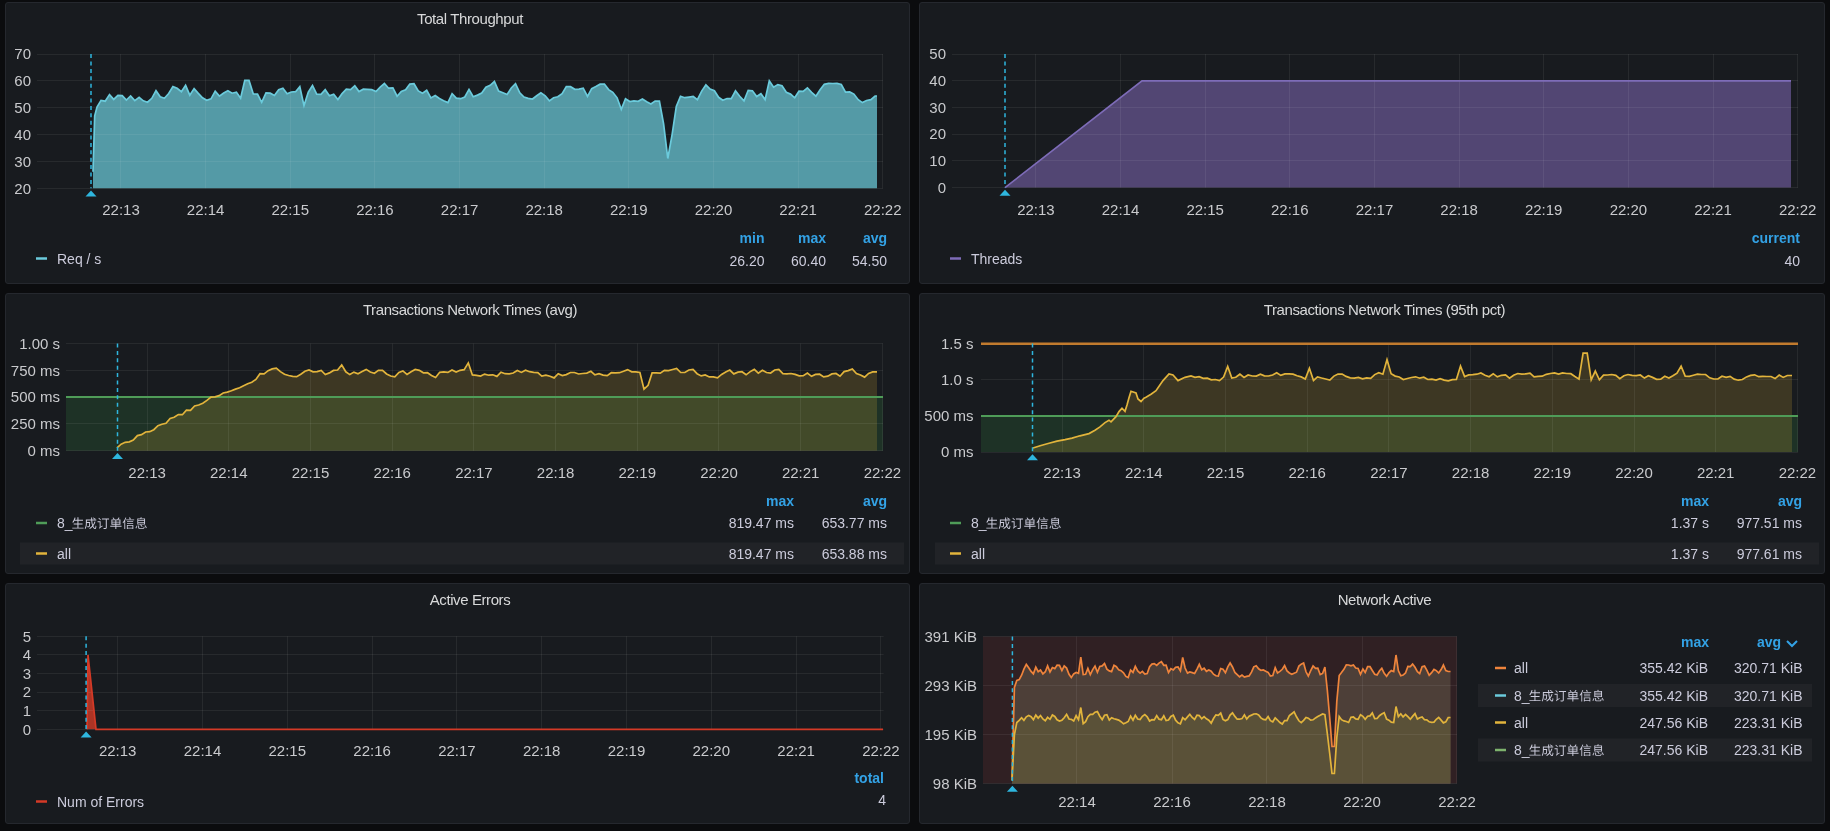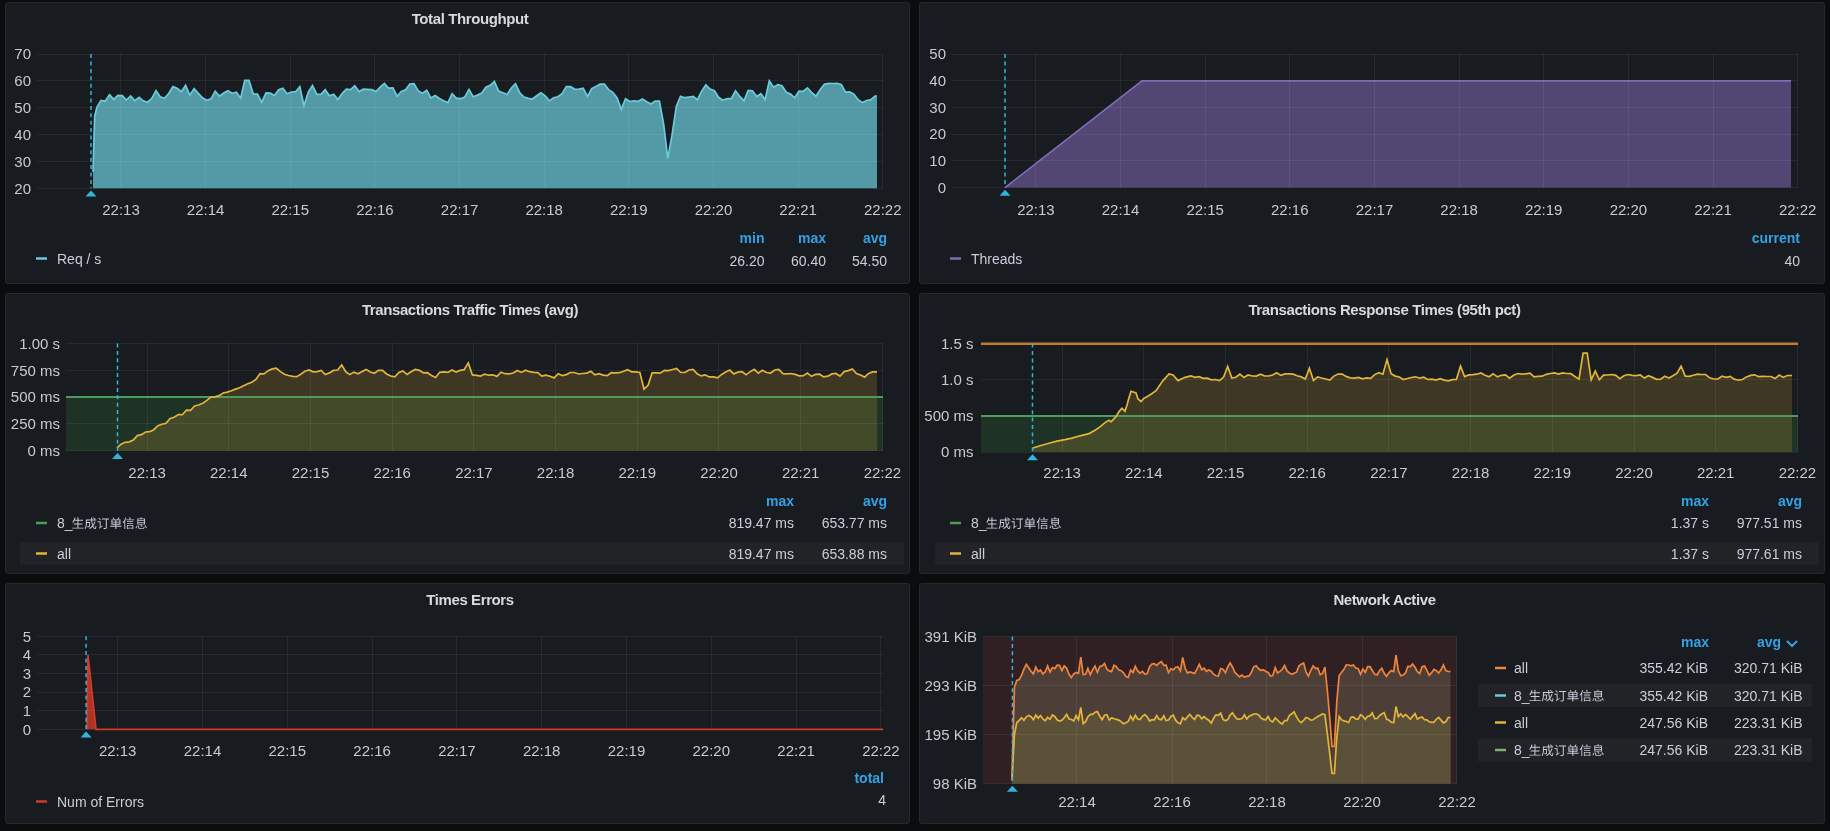--- a/index.html
+++ b/index.html
@@ -1,17 +1,17 @@
 <!DOCTYPE html>
 <html><head><meta charset="utf-8"><style>
 html,body{margin:0;padding:0;background:#0b0c0e;width:1830px;height:831px;overflow:hidden;}
 body{font-family:"Liberation Sans",sans-serif;}
 .panel{position:absolute;background:#181b1f;border:1px solid #25282e;border-radius:3px;box-sizing:border-box;}
 .title{position:absolute;top:0;left:9px;right:20px;height:34px;line-height:31px;text-align:center;
-color:#d8d9da;font-size:15px;font-weight:bold;letter-spacing:-0.4px;margin-left:36px;}
+color:#d8d9da;font-size:15px;font-weight:normal;letter-spacing:-0.4px;margin-left:36px;}
 .panel svg{position:absolute;top:0;left:0;}
 </style></head><body>
 <svg width="0" height="0" style="position:absolute">
     <defs>
       <g id="cjk">
         <g transform="translate(0,0)">
           <path d="M239 824C201 681 136 542 54 453C73 443 106 421 121 408C159 453 194 510 226 573H463V352H165V280H463V25H55V-48H949V25H541V280H865V352H541V573H901V646H541V840H463V646H259C281 697 300 752 315 807Z"></path>
         </g>
         <g transform="translate(1000,0)">
           <path d="M544 839C544 782 546 725 549 670H128V389C128 259 119 86 36 -37C54 -46 86 -72 99 -87C191 45 206 247 206 388V395H389C385 223 380 159 367 144C359 135 350 133 335 133C318 133 275 133 229 138C241 119 249 89 250 68C299 65 345 65 371 67C398 70 415 77 431 96C452 123 457 208 462 433C462 443 463 465 463 465H206V597H554C566 435 590 287 628 172C562 96 485 34 396 -13C412 -28 439 -59 451 -75C528 -29 597 26 658 92C704 -11 764 -73 841 -73C918 -73 946 -23 959 148C939 155 911 172 894 189C888 56 876 4 847 4C796 4 751 61 714 159C788 255 847 369 890 500L815 519C783 418 740 327 686 247C660 344 641 463 630 597H951V670H626C623 725 622 781 622 839ZM671 790C735 757 812 706 850 670L897 722C858 756 779 805 716 836Z"></path>
@@ -186,21 +186,21 @@
       <text x="51" y="234" fill="#ccccdc" text-anchor="start" font-size="14">8_</text>
       <use href="#cjk" transform="translate(65.6,234) scale(0.01265,-0.01265)" fill="#ccccdc"></use>
       <text x="788" y="234" fill="#ccccdc" text-anchor="end" font-size="14">819.47 ms</text>
       <text x="881" y="234" fill="#ccccdc" text-anchor="end" font-size="14">653.77 ms</text>
       <rect x="14" y="248.5" width="884" height="22" fill="rgba(255,255,255,0.04)"></rect>
       <line x1="30" y1="259.5" x2="41" y2="259.5" stroke="#e2b43c" stroke-width="2.5"></line>
       <text x="51" y="264.5" fill="#ccccdc" text-anchor="start" font-size="14">all</text>
       <text x="788" y="264.5" fill="#ccccdc" text-anchor="end" font-size="14">819.47 ms</text>
       <text x="881" y="264.5" fill="#ccccdc" text-anchor="end" font-size="14">653.88 ms</text>
     </svg>
-<div class="title">Transactions Traffic Times (avg)</div>
+<div class="title">Transactions Network Times (avg)</div>
 </div>
 <div class="panel" style="left:919px;top:293px;width:906px;height:281px;">
 <svg width="906" height="281" font-family="Liberation Sans, sans-serif">
       <rect x="61" y="121.9" width="817" height="36.1" fill="rgba(65,177,75,0.16)"></rect>
       <polygon points="113,154 121,151.5 129,149.3 137,147.2 145,145.7 152,144.1 160,141.8 169,139.6 175,136.3 180,132.9 185,128.6 189,126.2 191,127.8 196,122.7 199,117.6 202,114.2 205,117.3 207,110.9 209,103.7 211,97.3 216,98.9 218,104.9 221,107.5 224,104.1 226,103.3 231,100.2 236,96.7 243,86.6 249,80 253,80.9 258,86.6 265,83.3 271,82 275,83.3 279.1,82.7 283.2,84.3 287.3,84.1 291.3,85.9 295.4,85.5 299.5,86.6 303.6,83.1 307.7,72.4 311.8,84.1 315.8,83.3 319.9,80.2 324,83.5 328.1,81 332.2,82 336.3,82.1 340.4,80.2 344.4,81.8 348.5,82 352.6,81 356.7,78.8 360.8,81.4 364.9,79.9 369,79.8 373,80.2 377.1,81.8 381.2,82.9 385.3,85.1 389.4,74.2 393.5,86.5 397.5,82.9 401.6,84 405.7,85 409.8,86 413.9,82.1 418,80 422.1,80.1 426.1,82.4 430.2,83.8 434.3,84.2 438.4,83.4 442.5,84.8 446.6,83.8 450.7,84.4 454.7,80.6 458.8,78.7 462.9,80.2 467,65.6 471.1,79.7 475.2,82.1 479.2,83 483.3,85.5 487.4,84.5 491.5,83.5 495.6,82.8 499.7,84.2 503.8,83.2 507.8,85.5 511.9,85.2 516,86.1 520.1,84.7 524.2,86.1 528.3,86.9 532.4,85.7 536.4,85.5 540.5,72.1 544.6,82.6 548.7,80.9 552.8,80.7 556.9,80.2 560.9,79 565,81.2 569.1,82.7 573.2,79.7 577.3,82.9 581.4,81.3 585.5,80.9 589.5,84.2 593.6,81.2 597.7,79.5 601.8,80.1 605.9,79.8 610,79.2 614.1,82.8 618.1,82.3 622.2,82.2 626.3,80.3 630.4,79.5 634.5,78.9 638.6,80.1 642.6,78.9 646.7,79.5 650.8,79.7 654.9,82.5 659,85.1 663.1,59.1 667.2,59.1 671.2,85.8 675.3,77.1 679.4,85.8 683.5,81.2 687.6,81 691.7,80.5 695.8,81.4 699.8,84.7 703.9,81.7 708,80.5 712.1,81.3 716.2,81.6 720.3,81 724.4,84.1 728.4,81.8 732.5,83.4 736.6,85.3 740.7,85.1 744.8,82.3 748.9,84 752.9,81.7 757,79.2 761.1,72.1 765.2,82.1 769.3,82.3 773.4,81.2 777.5,80.1 781.5,80.5 785.6,80.5 789.7,83.8 793.8,85 797.9,85 802,82.2 806.1,83.3 810.1,82.4 814.2,85.1 818.3,86.2 822.4,85.5 826.5,82.9 830.6,81.4 834.6,80.8 838.7,82.7 842.8,82.3 846.9,82.5 851,82.5 855.1,84.6 859.2,81.1 863.2,83.4 867.3,81.5 871.4,81.5 872,81.5 872,158 113,158" fill="rgba(234,184,57,0.18)"></polygon>
       <g stroke="rgba(255,255,255,0.065)" stroke-width="1">
         <line x1="61" y1="158.5" x2="878" y2="158.5"></line>
         <line x1="61" y1="121.5" x2="878" y2="121.5"></line>
         <line x1="61" y1="85.5" x2="878" y2="85.5"></line>
         <line x1="61" y1="49.5" x2="878" y2="49.5"></line>
@@ -244,21 +244,21 @@
       <text x="51" y="234" fill="#ccccdc" text-anchor="start" font-size="14">8_</text>
       <use href="#cjk" transform="translate(65.6,234) scale(0.01265,-0.01265)" fill="#ccccdc"></use>
       <text x="789" y="234" fill="#ccccdc" text-anchor="end" font-size="14">1.37 s</text>
       <text x="882" y="234" fill="#ccccdc" text-anchor="end" font-size="14">977.51 ms</text>
       <rect x="15" y="248.5" width="884" height="22" fill="rgba(255,255,255,0.04)"></rect>
       <line x1="30" y1="259.5" x2="41" y2="259.5" stroke="#e2b43c" stroke-width="2.5"></line>
       <text x="51" y="264.5" fill="#ccccdc" text-anchor="start" font-size="14">all</text>
       <text x="789" y="264.5" fill="#ccccdc" text-anchor="end" font-size="14">1.37 s</text>
       <text x="882" y="264.5" fill="#ccccdc" text-anchor="end" font-size="14">977.61 ms</text>
     </svg>
-<div class="title">Transactions Response Times (95th pct)</div>
+<div class="title">Transactions Network Times (95th pct)</div>
 </div>
 <div class="panel" style="left:5px;top:583px;width:905px;height:241px;">
 <svg width="905" height="241" font-family="Liberation Sans, sans-serif">
       <polygon points="81,145.3 82,70.9 90,145.3" fill="#ac3425"></polygon>
       <g stroke="rgba(255,255,255,0.065)" stroke-width="1">
         <line x1="31" y1="52.5" x2="877.6" y2="52.5"></line>
         <line x1="31" y1="70.5" x2="877.6" y2="70.5"></line>
         <line x1="31" y1="89.5" x2="877.6" y2="89.5"></line>
         <line x1="31" y1="108.5" x2="877.6" y2="108.5"></line>
         <line x1="31" y1="126.5" x2="877.6" y2="126.5"></line>
@@ -295,21 +295,21 @@
         <text x="620.5" y="172.3">22:19</text>
         <text x="705.3" y="172.3">22:20</text>
         <text x="790.1" y="172.3">22:21</text>
         <text x="874.9" y="172.3">22:22</text>
       </g>
       <text x="878" y="199" fill="#33a2e5" text-anchor="end" font-size="14" font-weight="bold">total</text>
       <line x1="30" y1="217.5" x2="41" y2="217.5" stroke="#d43a27" stroke-width="2.5"></line>
       <text x="51" y="222.5" fill="#ccccdc" text-anchor="start" font-size="14">Num of Errors</text>
       <text x="880" y="221" fill="#ccccdc" text-anchor="end" font-size="14">4</text>
     </svg>
-<div class="title">Times Errors</div>
+<div class="title">Active Errors</div>
 </div>
 <div class="panel" style="left:919px;top:583px;width:906px;height:241px;">
 <svg width="906" height="241" font-family="Liberation Sans, sans-serif">
       <rect x="63" y="52.5" width="474" height="147" fill="rgba(226,77,66,0.12)"></rect>
       <polygon points="92,193.5 94.4,103.5 96.8,96.5 99.2,95.6 101.6,91.2 103.9,85.1 106.3,80.4 108.7,83.8 111.1,87.4 113.4,89.9 115.8,83.1 118.2,87.7 120.5,86 122.9,89.9 125.3,87.7 127.6,81.9 130,88 132.4,83.5 134.8,84.6 137.1,81.1 139.5,81.3 141.9,86.6 144.2,81.9 146.6,84.1 149,90.3 151.3,93.6 153.7,89.9 156.1,88.5 158.5,89.4 160.8,73 163.2,90.5 165.6,90.3 167.9,84.4 170.3,90.7 172.7,85.6 175,82.1 177.4,88.2 179.8,82.4 182.2,81.9 184.5,79.5 186.9,85.1 189.3,86.9 191.6,87.6 194,81.3 196.4,82.7 198.7,85.9 201.1,86.7 203.5,88.8 205.9,92.4 208.2,93.6 210.6,86.1 213,88.4 215.3,82.4 217.7,87 220.1,89.1 222.4,87.4 224.8,90.1 227.2,89.5 229.6,82.7 231.9,80.1 234.3,79.6 236.7,81.4 239,79.1 241.4,77.7 243.8,81.3 246.1,81.2 248.5,88.6 250.9,84.7 253.3,85.9 255.6,83.2 258,83 260.4,86.9 262.7,73.5 265.1,84 267.5,89.1 269.8,87.9 272.2,88.6 274.6,89.5 277,85.1 279.3,80.3 281.7,85.8 284.1,84.2 286.4,87.3 288.8,86 291.2,87.2 293.5,90.2 295.9,91.8 298.3,92.1 300.7,84.6 303,85.3 305.4,88.7 307.8,82.9 310.1,79 312.5,83 314.9,88.5 317.2,90.6 319.6,92.8 322,91.1 324.4,93.1 326.7,92.4 329.1,91.9 331.5,88.2 333.8,82.8 336.2,81.7 338.6,84.8 340.9,86.3 343.3,85.9 345.7,87.3 348.1,88.4 350.4,92 352.8,91.5 355.2,83.6 357.5,88.9 359.9,87.4 362.3,85.3 364.6,81.6 367,86.9 369.4,89 371.8,90.3 374.1,89.2 376.5,88.2 378.9,82.1 381.2,80.2 383.6,79 386,87.8 388.3,92 390.7,86.7 393.1,82 395.5,84.3 397.8,84.2 400.2,90.6 402.6,89.5 404.9,83 407.3,106 409.7,133.5 412,162.5 414.4,162.5 416.8,117.5 419.2,91.6 421.5,88.6 423.9,85.3 426.3,80.8 428.6,81 431,81.9 433.4,81 435.7,84 438.1,84.4 440.5,90.3 442.9,85 445.2,88.5 447.6,82.6 450,82.7 452.3,86.5 454.7,90.3 457.1,90.9 459.4,87 461.8,84.3 464.2,89.4 466.6,92.4 468.9,88.9 471.3,86.6 473.7,87.5 476,71 478.4,86.8 480.8,91.8 483.1,91.1 485.5,89 487.9,82.4 490.3,82.6 492.6,80.1 495,83.3 497.4,87.6 499.7,89.6 502.1,82.7 504.5,82.1 506.8,86.2 509.2,91.3 511.6,88.7 514,85.4 516.3,86.6 518.7,89 521.1,85.6 523.4,81.1 525.8,86.6 528.2,87.5 530.5,87.5 530.5,199.5 92,199.5" fill="#4d3f38"></polygon>
       <polygon points="92,196.5 94.4,150.5 96.8,138.5 99.2,136.4 101.6,133.7 103.9,136.3 106.3,132.8 108.7,131.5 111.1,132.7 113.4,135.7 115.8,131.1 118.2,134.1 120.5,131.5 122.9,134.9 125.3,136.7 127.6,133.3 130,135.3 132.4,131 134.8,132.5 137.1,135.8 139.5,137.1 141.9,136.2 144.2,133.8 146.6,130.3 149,135 151.3,135.3 153.7,137 156.1,131.7 158.5,135.7 160.8,123.5 163.2,139.7 165.6,137.7 167.9,132.7 170.3,130.3 172.7,130.3 175,128.2 177.4,127.6 179.8,132.2 182.2,135.6 184.5,131.3 186.9,130.7 189.3,136.1 191.6,133.7 194,134.8 196.4,135.4 198.7,136.1 201.1,137.7 203.5,139.8 205.9,138.7 208.2,137.5 210.6,132.1 213,136.1 215.3,131.3 217.7,135 220.1,135.6 222.4,132.3 224.8,130.5 227.2,132.8 229.6,137 231.9,135.7 234.3,135.9 236.7,131.6 239,135.2 241.4,135.7 243.8,131.7 246.1,136.6 248.5,136 250.9,132.5 253.3,131.1 255.6,136.2 258,138.8 260.4,139.9 262.7,133.6 265.1,135.7 267.5,132.9 269.8,130.3 272.2,133.4 274.6,135.5 277,131.1 279.3,131.6 281.7,134.7 284.1,132.6 286.4,134.8 288.8,136.2 291.2,139.1 293.5,134.5 295.9,130.9 298.3,131.4 300.7,129.1 303,135.4 305.4,136.8 307.8,135.6 310.1,131.1 312.5,128.9 314.9,132.4 317.2,135.2 319.6,135.2 322,134.6 324.4,130.9 326.7,135 329.1,132.1 331.5,131.1 333.8,130 336.2,129.8 338.6,131 340.9,133.9 343.3,135.4 345.7,135.8 348.1,132.6 350.4,136.7 352.8,137.8 355.2,133.9 357.5,136 359.9,138.5 362.3,140 364.6,136.6 367,136.7 369.4,131.5 371.8,129.7 374.1,127.9 376.5,132.8 378.9,136.8 381.2,138.6 383.6,136.3 386,133.5 388.3,134.2 390.7,136.2 393.1,135.8 395.5,133.9 397.8,132.6 400.2,131.3 402.6,129.9 404.9,130.6 407.3,149.5 409.7,169.5 412,189.5 414.4,189.5 416.8,153.5 419.2,132.5 421.5,135.7 423.9,136.9 426.3,137.5 428.6,138.5 431,133.2 433.4,133 435.7,134.9 438.1,135.3 440.5,130.7 442.9,132.3 445.2,135.3 447.6,132.2 450,131.9 452.3,129 454.7,134.7 457.1,134.5 459.4,131.7 461.8,130.1 464.2,128.8 466.6,135.1 468.9,136.2 471.3,138.1 473.7,138.6 476,122.5 478.4,132.6 480.8,129.8 483.1,132.9 485.5,130.5 487.9,132.7 490.3,135.3 492.6,132.4 495,129.6 497.4,135 499.7,133.7 502.1,132.9 504.5,135.7 506.8,135.9 509.2,137.8 511.6,138.3 514,138.1 516.3,135.3 518.7,133.4 521.1,136.1 523.4,138.9 525.8,137.9 528.2,133.5 530.5,133.5 530.5,199.5 92,199.5" fill="#5a5138"></polygon>
       <g stroke="rgba(255,255,255,0.065)" stroke-width="1">
         <line x1="63" y1="52.5" x2="537" y2="52.5"></line>
         <line x1="63" y1="101.5" x2="537" y2="101.5"></line>
         <line x1="63" y1="150.5" x2="537" y2="150.5"></line>

